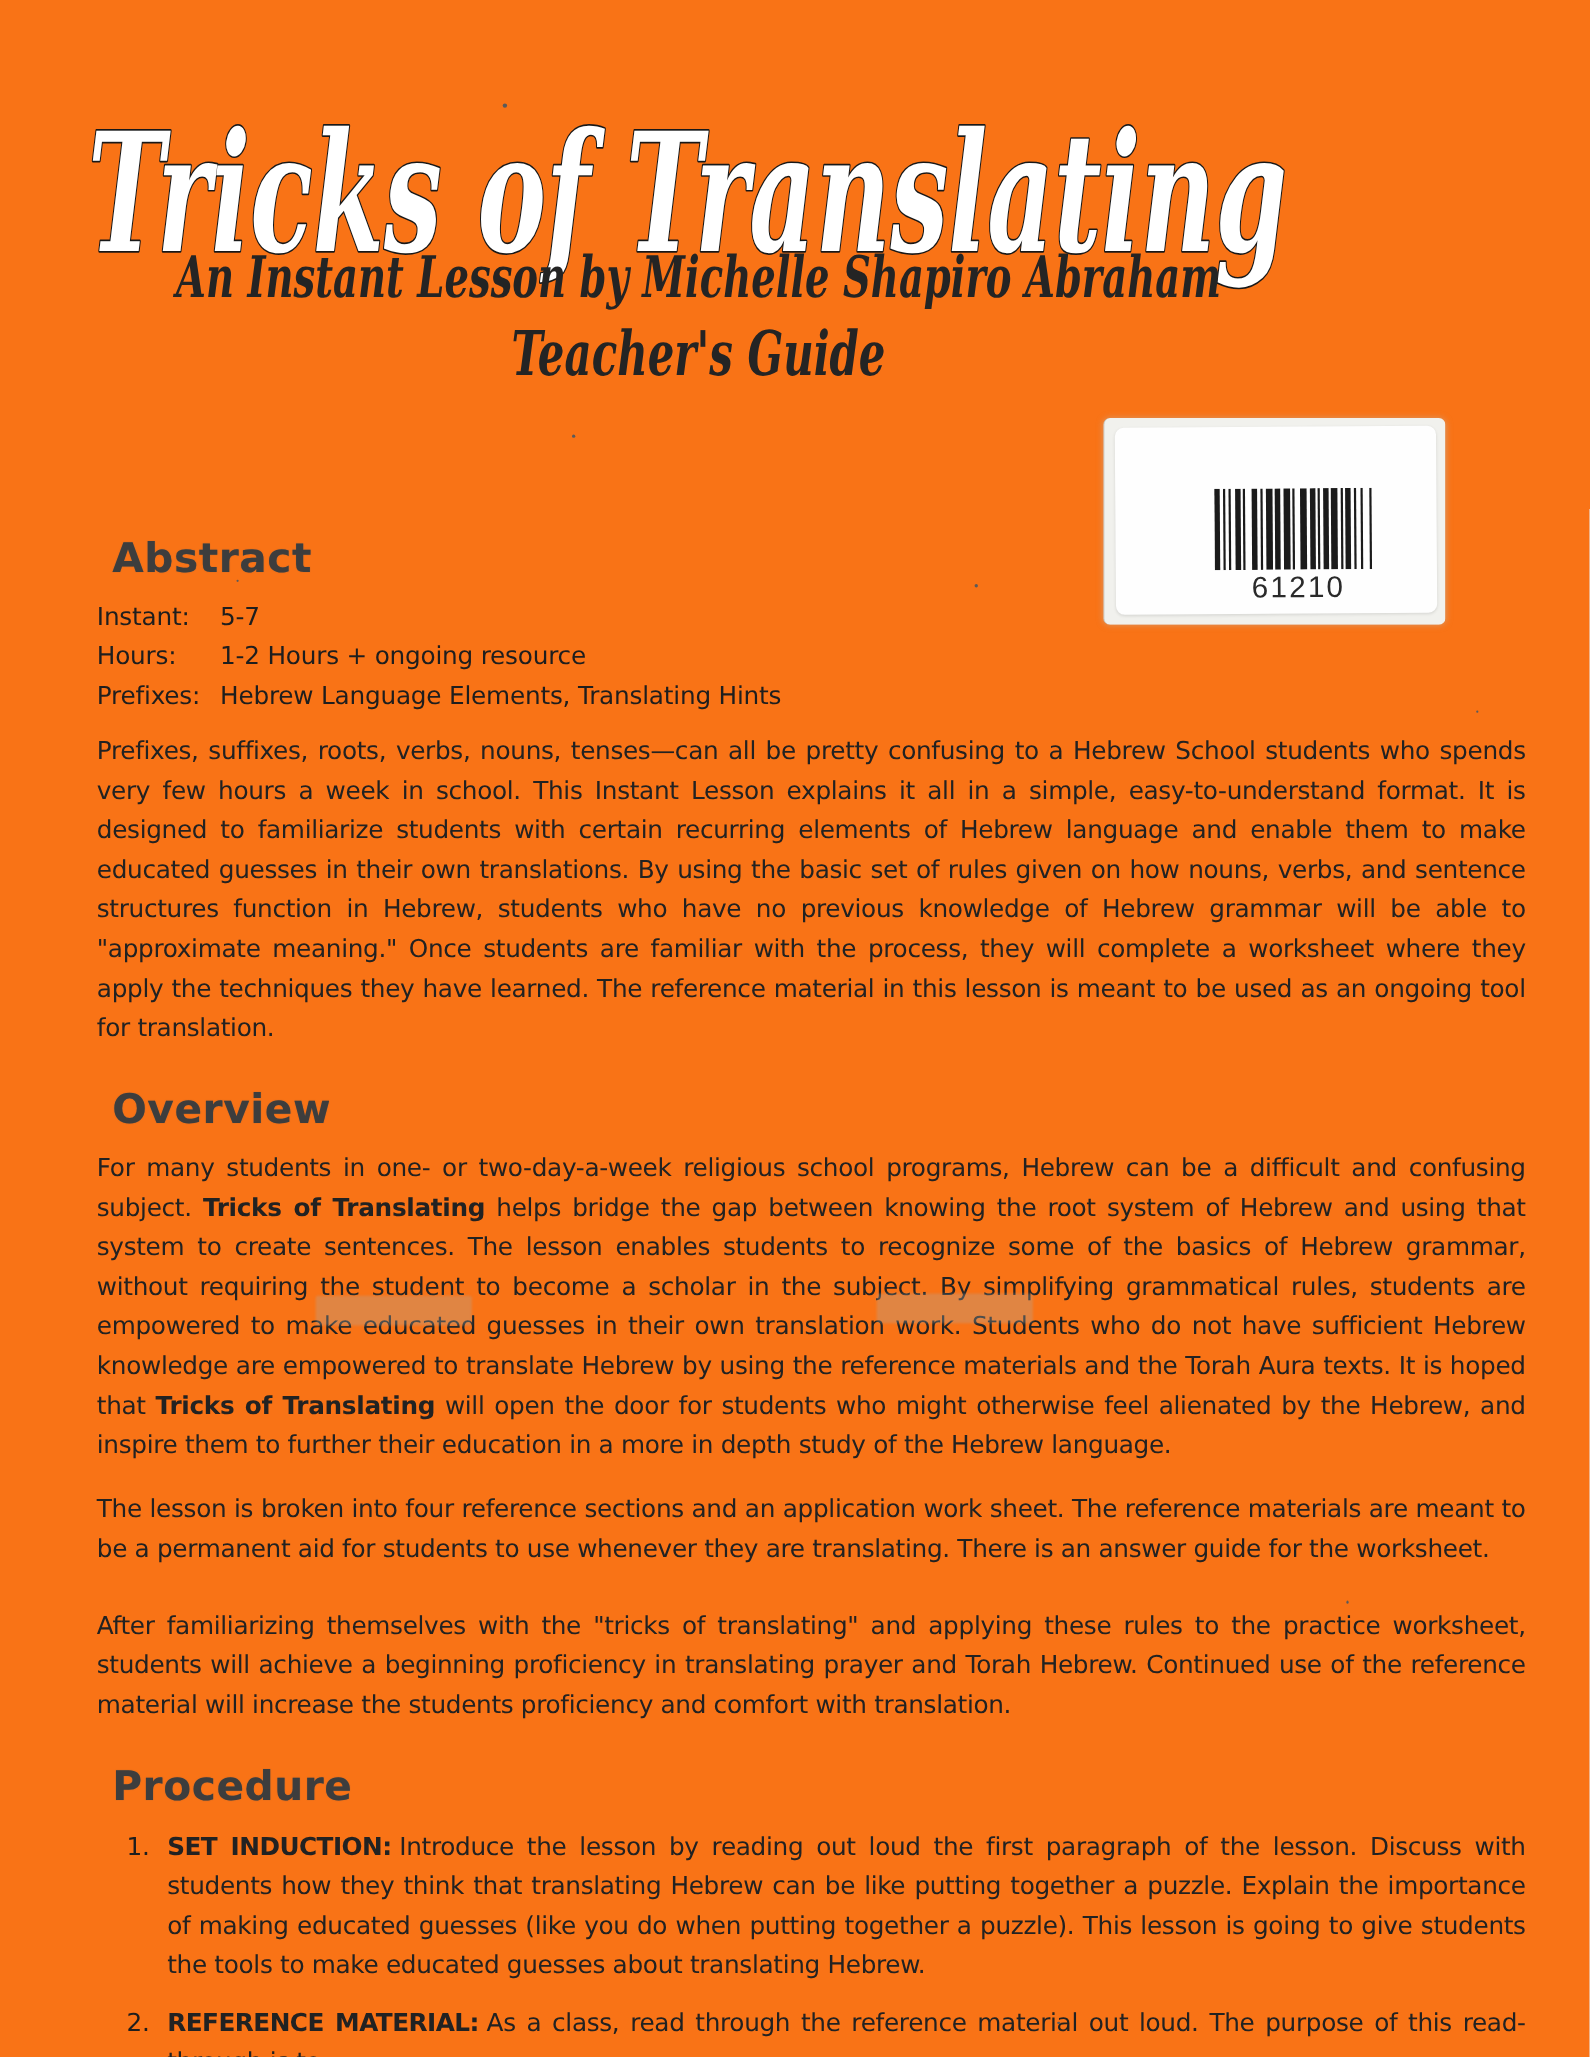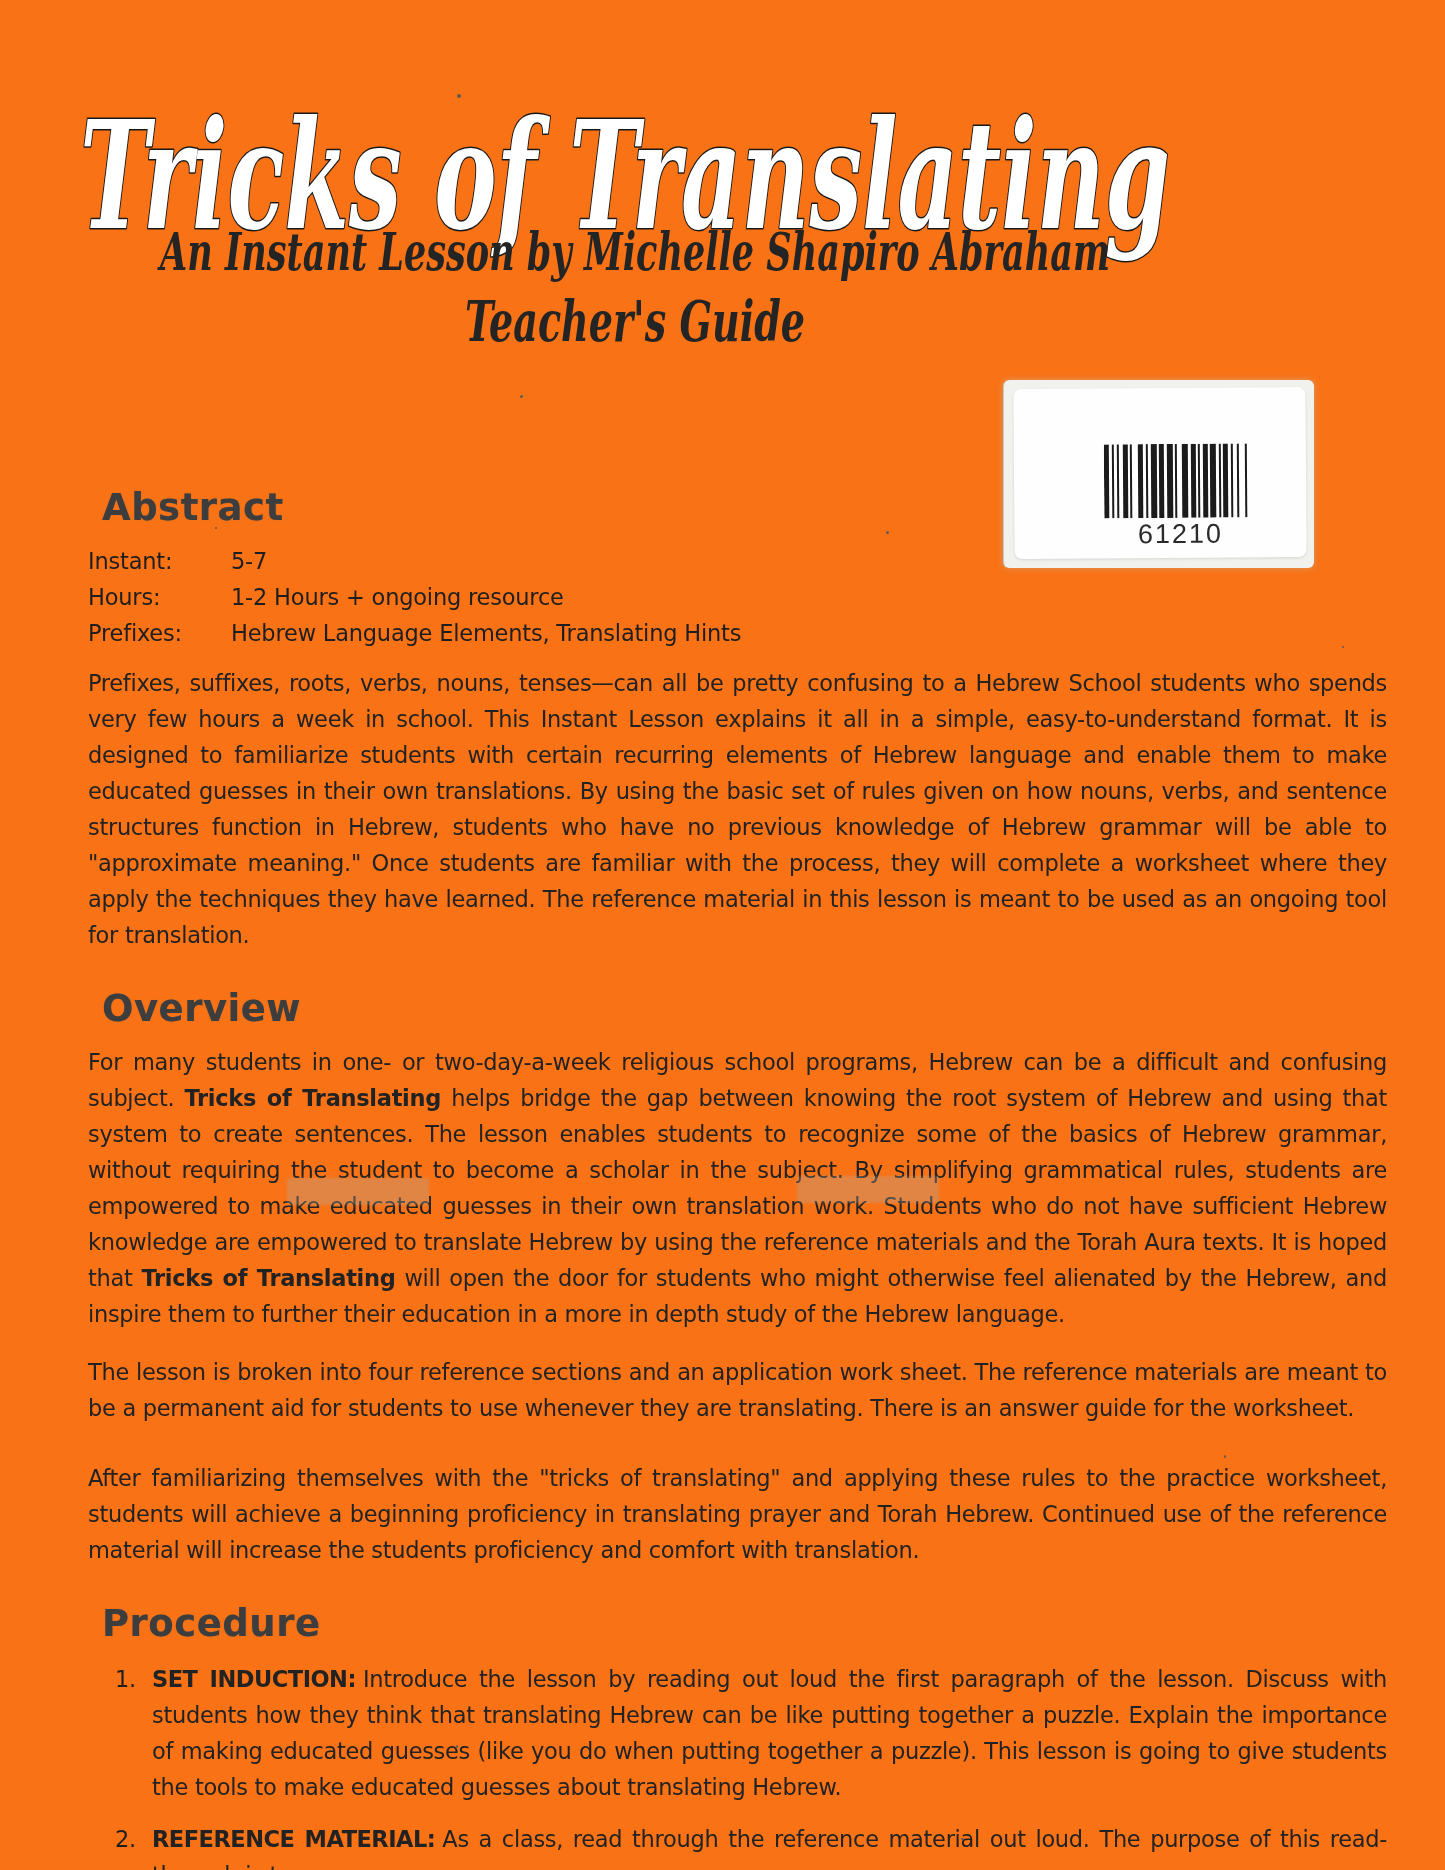--- a/index.html
+++ b/index.html
@@ -51,21 +51,21 @@
   .body-col{position:absolute;left:88px;top:472px;width:1299px;}
   h2{
     font-family:"DejaVu Sans",sans-serif;
     font-size:37px;font-weight:800;color:#3d3d3d;
     letter-spacing:.5px;margin:14px;
     text-shadow:0 0 1px rgba(90,90,90,.6);
   }
   .meta{margin-top:10px;}
   .meta-row{display:flex;font-size:22.5px;line-height:36px;letter-spacing:-.2px;}
   .meta-label{width:112px;flex:0 0 auto;}
-  .meta-value{flex:1;margin-left:31px;}
+  .meta-value{flex:1;}
   p.body{
     font-size:22.5px;line-height:36px;letter-spacing:-.3px;
     text-align:justify;margin:14px 0 0 0;color:#222;
   }
   .sec{margin-top:34px;}
   .sec h2{margin-bottom:2px;}
   
   ol.proc{list-style:none;margin:16px 0 0 0;padding:0;}
   ol.proc li{display:flex;margin:0 0 16px 27px;}
   .proc-num{width:37px;flex:0 0 auto;font-size:22.5px;line-height:36px;letter-spacing:-.3px;}

